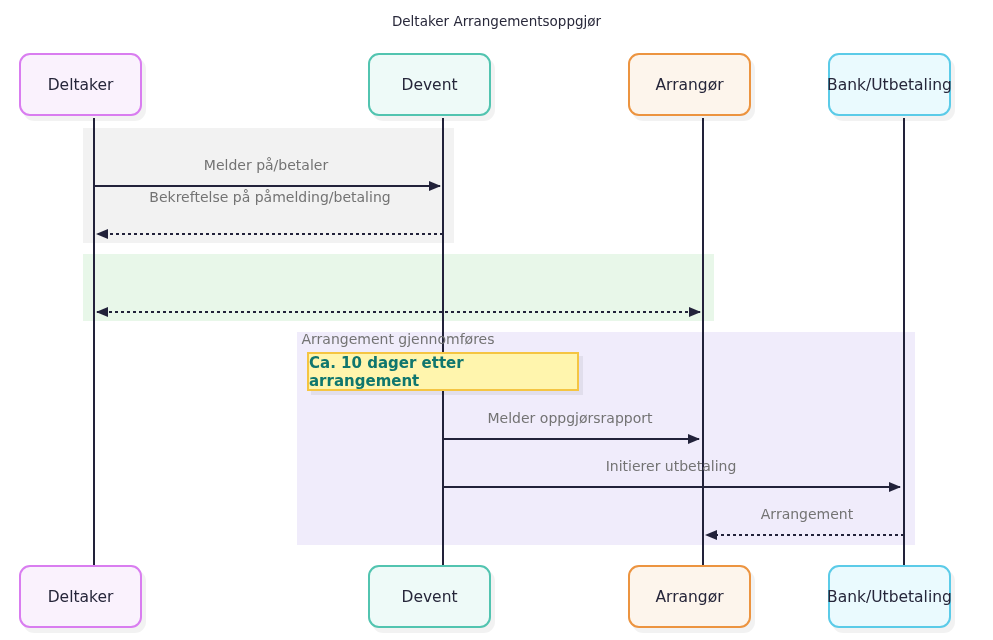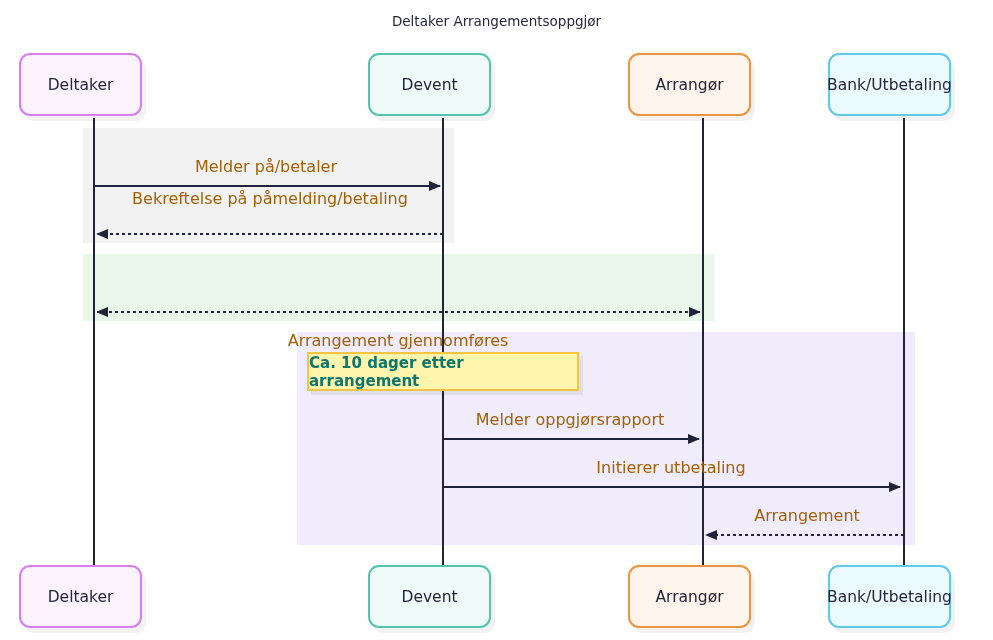--- a/index.html
+++ b/index.html
@@ -8,21 +8,21 @@
     #stage { position: absolute; left: 0; top: 0; width: 993px; height: 640px; }
     .title { position: absolute; left: 0; width: 993px; top: 13px; text-align: center;
              font-size: 13.5px; color: #28283a; }
     .box { position: absolute; width: 123px; height: 63px; border-radius: 11px; border: 2px solid;
            display: flex; align-items: center; justify-content: center; box-sizing: border-box;
            box-shadow: 4px 5px 0 rgba(0,0,0,0.05); font-size: 15.5px; color: #26263a; }
     .box.top { top: 53px; }
     .box.bottom { top: 565px; }
     .region { position: absolute; }
     .lifeline { position: absolute; width: 2px; background: #22223a; top: 118px; height: 447px; }
-    .msg-label { position: absolute; font-size: 16px; color: #a16207; text-align: center; white-space: nowrap; transform: translateX(-50%); }
+    .msg-label { position: absolute; font-size: 14px; color: #737373; text-align: center; white-space: nowrap; transform: translateX(-50%); }
     .note { position: absolute; left: 307px; top: 352px; width: 272px; height: 39px; box-sizing: border-box;
             background: #fff5ad; border: 2px solid #f5c542; display: flex; align-items: center; justify-content: center;
             font-weight: bold; font-size: 15px; color: #0f766e; box-shadow: 4px 4px 0 rgba(0,0,0,0.06); }
     svg { position: absolute; left: 0; top: 0; }
   </style>
 </head>
 <body>
 
 <div id="stage">
   <div class="title">Deltaker Arrangementsoppgjør</div>

